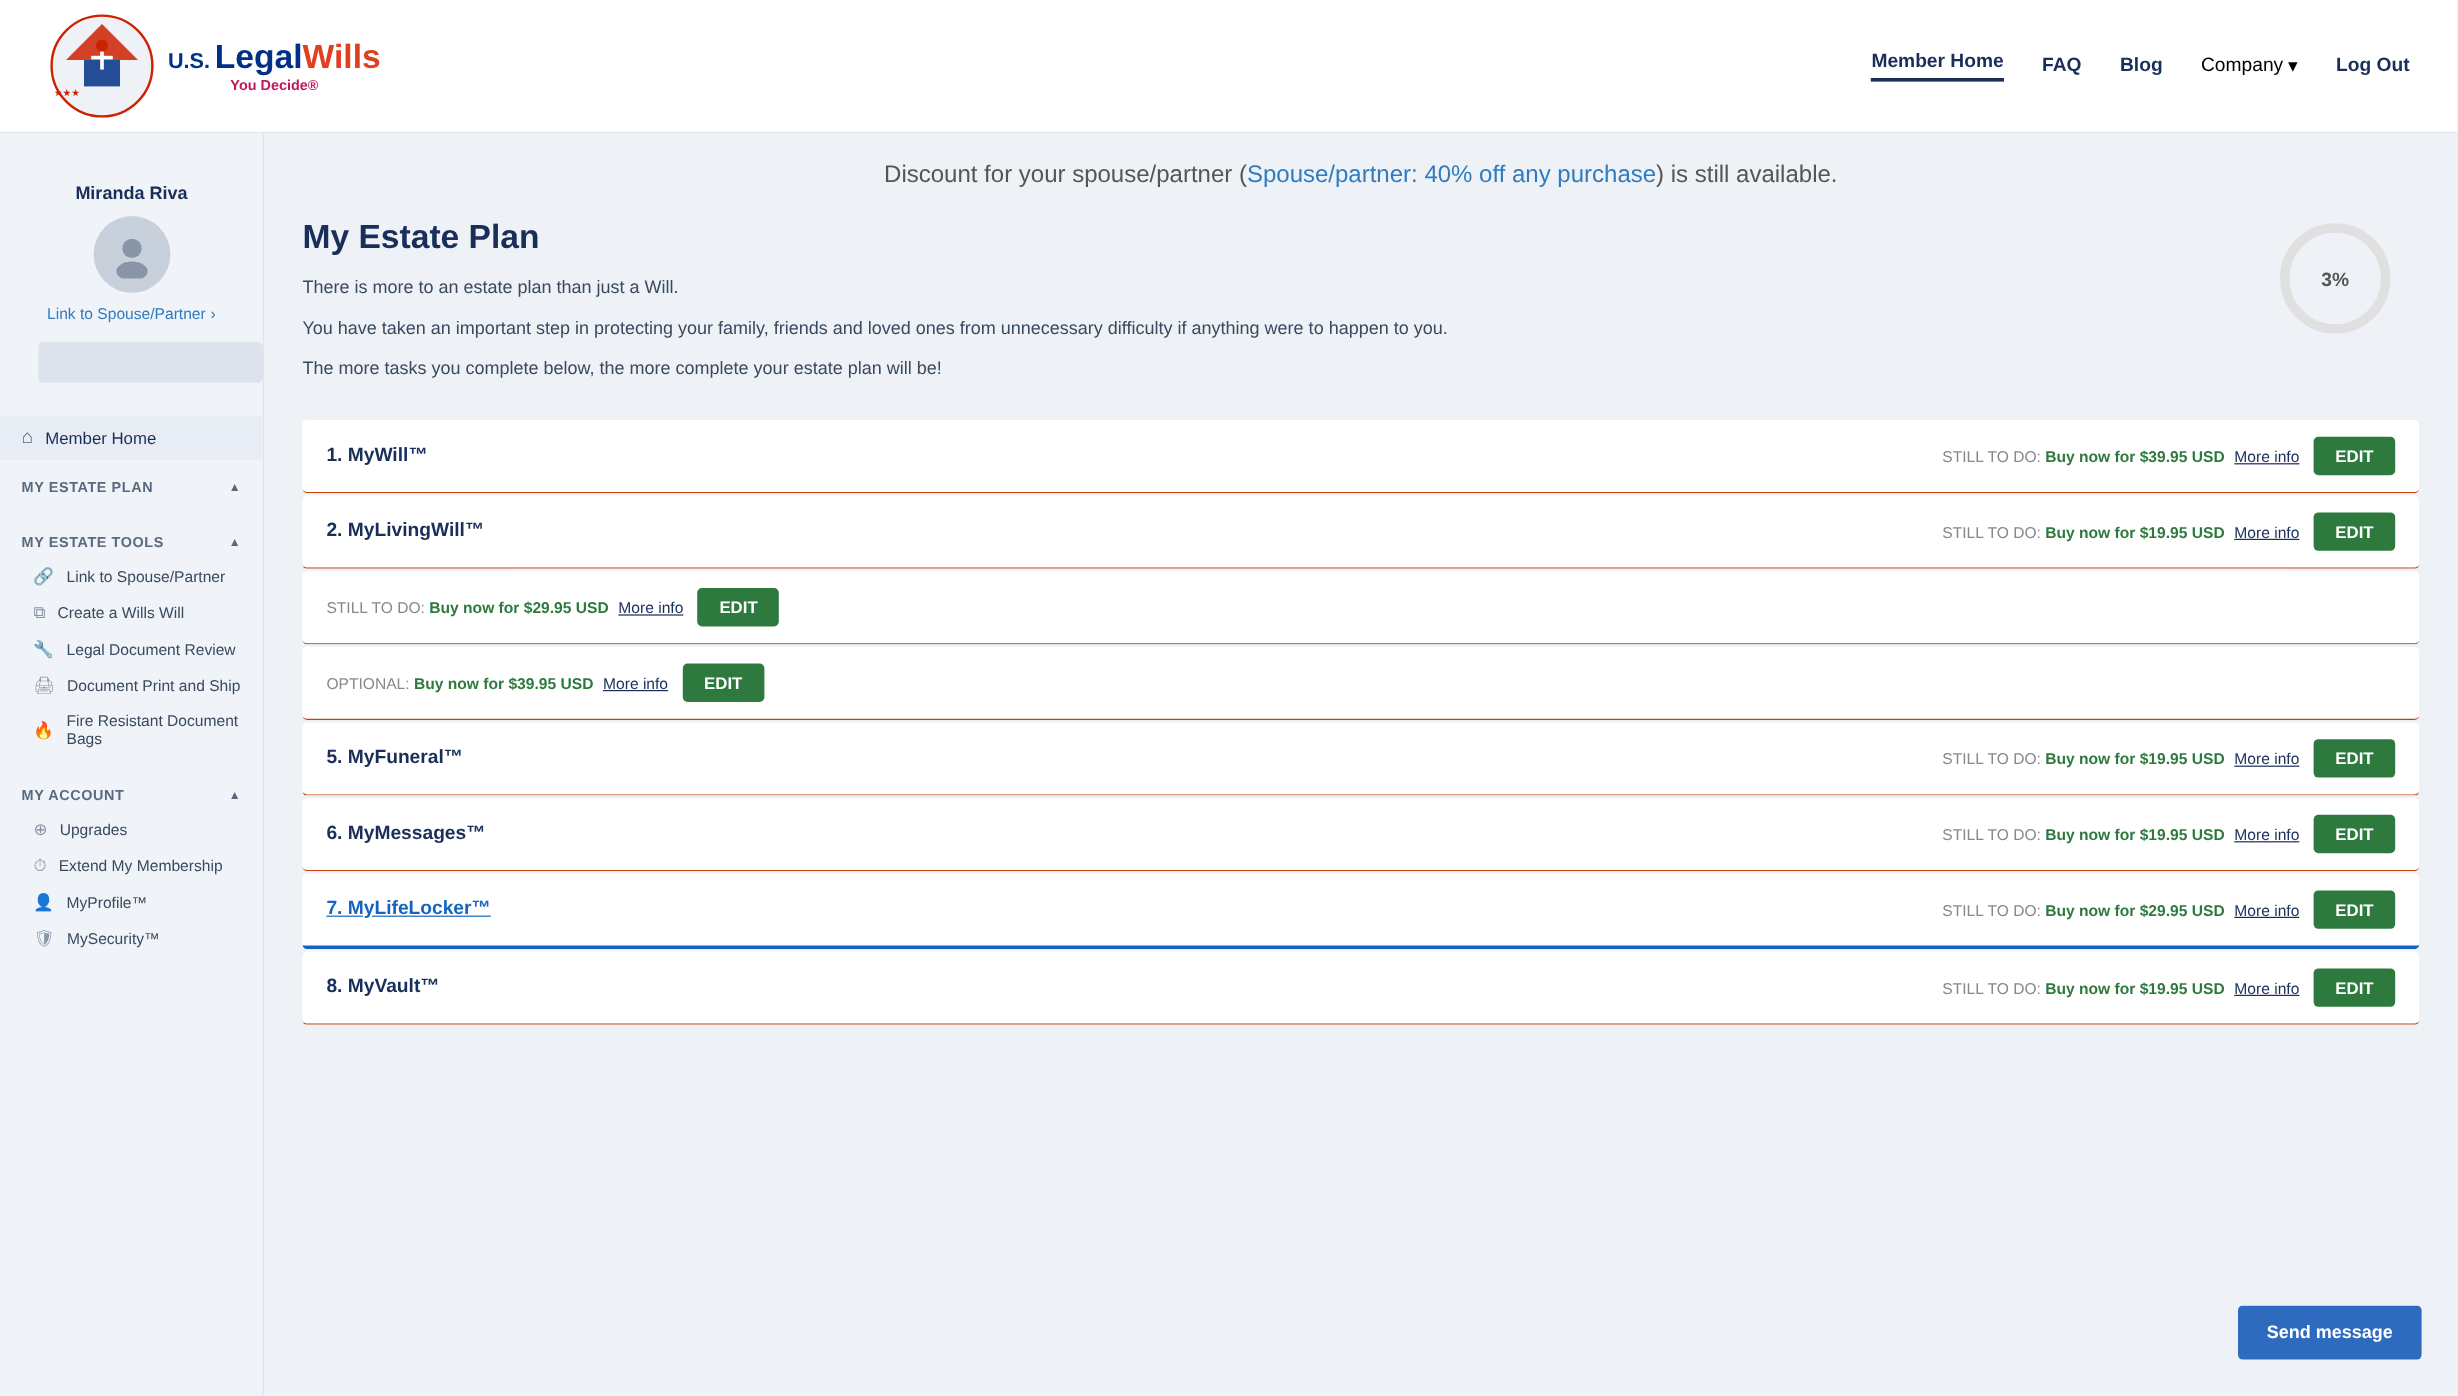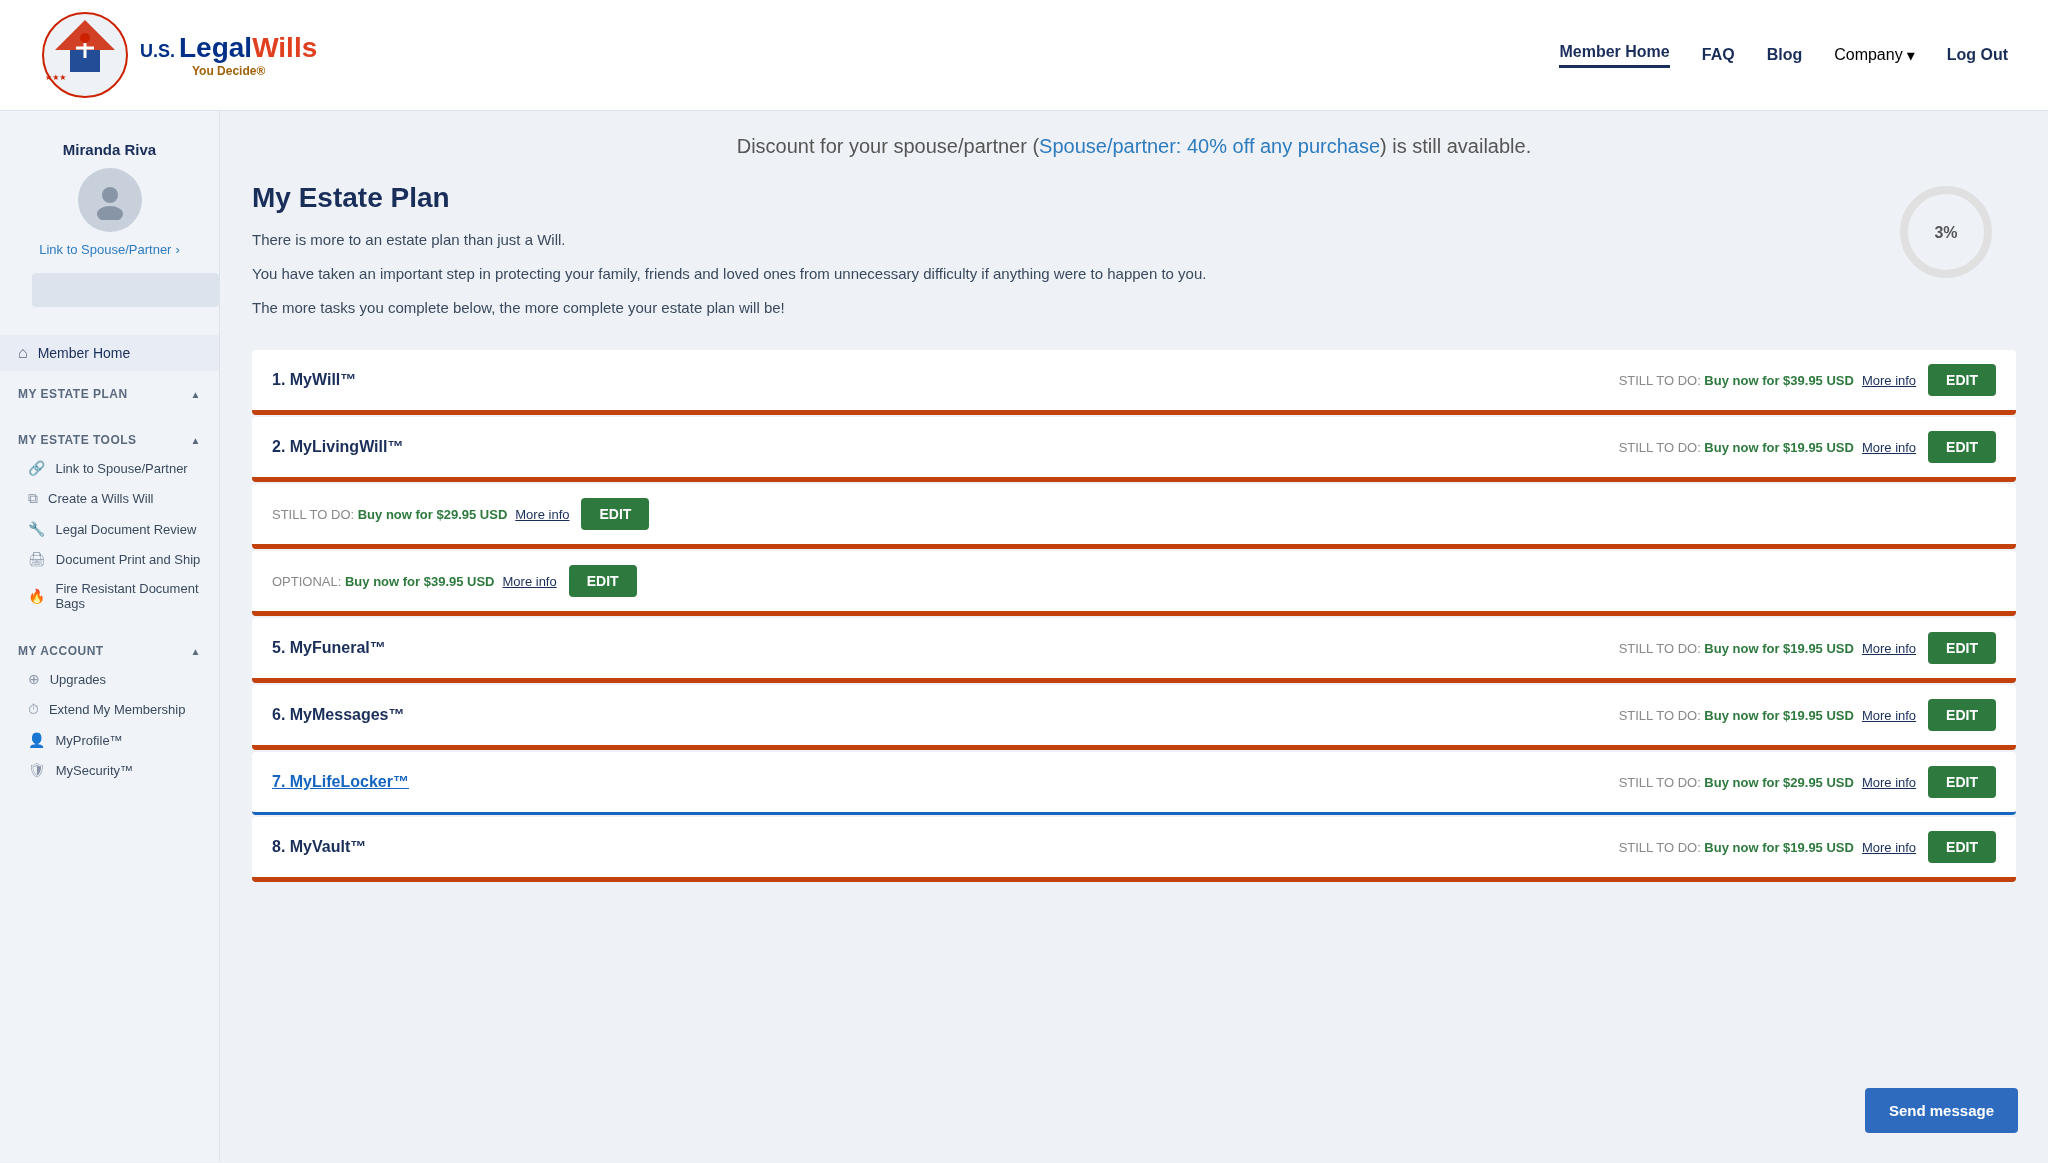--- a/index.html
+++ b/index.html
@@ -3,32 +3,32 @@
   <meta charset="utf-8">
   <style>
     * { box-sizing: border-box; margin: 0; padding: 0; }
     body { font-family: -apple-system, BlinkMacSystemFont, 'Segoe UI', Arial, sans-serif; background: #eef2f7; min-height: 100vh; }
 
     
     .header { background: #fff; display: flex; align-items: center; justify-content: space-between; padding: 10px 40px; border-bottom: 1px solid #dde3ed; }
     .logo-area { display: flex; align-items: center; gap: 10px; }
     .logo-text { display: flex; flex-direction: column; }
     .logo-us { font-size: 18px; font-weight: 700; color: #003087; }
-    .logo-decide { font-size: 12px; color: #a16207; font-weight: 600; text-align: center; }
+    .logo-decide { font-size: 12px; color: #be185d; font-weight: 600; text-align: center; }
     .nav { display: flex; align-items: center; gap: 32px; }
     .nav a { text-decoration: none; color: #1a2e5a; font-weight: 600; font-size: 16px; }
     .nav a.active { color: #1a2e5a; border-bottom: 3px solid #1a2e5a; padding-bottom: 4px; }
     .nav .company-dropdown { display: flex; align-items: center; gap: 4px; cursor: pointer; }
     .nav .logout { color: #1a2e5a; font-weight: 600; font-size: 16px; }
 
     
     .layout { display: flex; min-height: calc(100vh - 112px); }
 
     
-    .sidebar { width: 220px; background: #f0f4f9; border-right: 1px solid #dde3ed; padding: 20px 0; flex-shrink: 0; }
+    .sidebar { width: 220px; background: #f0f4f9; border-right: 1px solid #dde3ed; padding: 32px 0; flex-shrink: 0; }
     .sidebar-user { text-align: center; padding: 10px 16px 16px; }
     .sidebar-username { font-weight: 700; font-size: 15px; color: #1a2e5a; margin-bottom: 10px; }
     .avatar { width: 64px; height: 64px; border-radius: 50%; background: #c8d0dc; margin: 0 auto 10px; display: flex; align-items: center; justify-content: center; }
     .avatar svg { width: 40px; height: 40px; fill: #8895a7; }
     .spouse-link { color: #2e7bbf; font-size: 13px; text-decoration: none; display: flex; align-items: center; justify-content: center; gap: 4px; }
     .search-box { margin: 0 16px 16px; background: #e2e8f0; border: none; height: 34px; border-radius: 4px; width: calc(100% - 32px); }
 
     .sidebar-nav-item { display: flex; align-items: center; gap: 10px; padding: 9px 18px; font-size: 14px; color: #1a2e5a; cursor: pointer; text-decoration: none; }
     .sidebar-nav-item.active { background: #e8edf5; }
 
@@ -42,21 +42,21 @@
 
     .banner { background: #e8f5e9; border: 1px solid #c8e6c9; border-radius: 6px; padding: 14px 24px; text-align: center; margin-bottom: 14px; font-size: 15px; color: #2e4a3a; }
     .banner .refer { color: #2e7a3e; font-weight: 700; }
     .banner .highlight { background: #fff9c4; padding: 1px 4px; border-radius: 2px; }
     .banner .gift { color: #1565c0; }
     .spouse-discount { text-align: center; font-size: 20px; color: #555; margin-bottom: 24px; }
     .spouse-discount a { color: #2e7bbf; text-decoration: none; }
 
     .estate-plan-title { font-size: 28px; font-weight: 700; color: #1a2e5a; margin-bottom: 14px; }
     .estate-plan-desc { font-size: 15px; color: #3a4a5e; line-height: 1.6; margin-bottom: 10px; }
-    .estate-table-row { display: flex; align-items: center; border-bottom: 5px solid #c2410c; padding: 14px 0; background: #fff; margin-bottom: 2px; border-radius: 4px; padding: 14px 20px; }
+    .estate-table-row { display: flex; align-items: center; border-bottom: 1px solid #c2410c; padding: 14px 0; background: #fff; margin-bottom: 2px; border-radius: 4px; padding: 14px 20px; }
     .estate-table-row:nth-child(7) .item-name { color: #1565c0; text-decoration: underline; }
     .item-name { font-size: 16px; font-weight: 600; color: #1a2e5a; flex: 1; }
     .item-status { font-size: 13px; color: #888; margin-right: 8px; }
     .item-status span { color: #2e7a3e; font-weight: 700; }
     .item-status.optional span { color: #2e7a3e; font-weight: 700; }
     .more-info { color: #1a2e5a; font-size: 13px; text-decoration: underline; margin-right: 12px; cursor: pointer; font-weight: 500; }
     .edit-btn { background: #2e7a3e; color: #fff; border: none; border-radius: 4px; padding: 8px 18px; font-size: 14px; font-weight: 700; cursor: pointer; }
 
     
     .send-message-btn { position: fixed; bottom: 30px; right: 30px; background: #2e6bbf; color: #fff; border: none; border-radius: 4px; padding: 14px 24px; font-size: 15px; font-weight: 600; cursor: pointer; }

